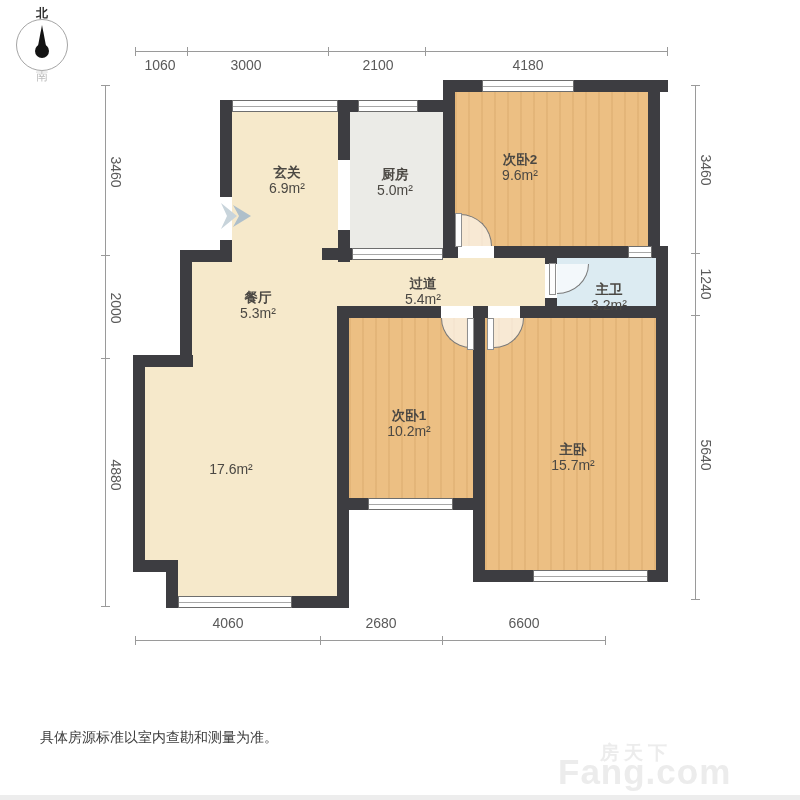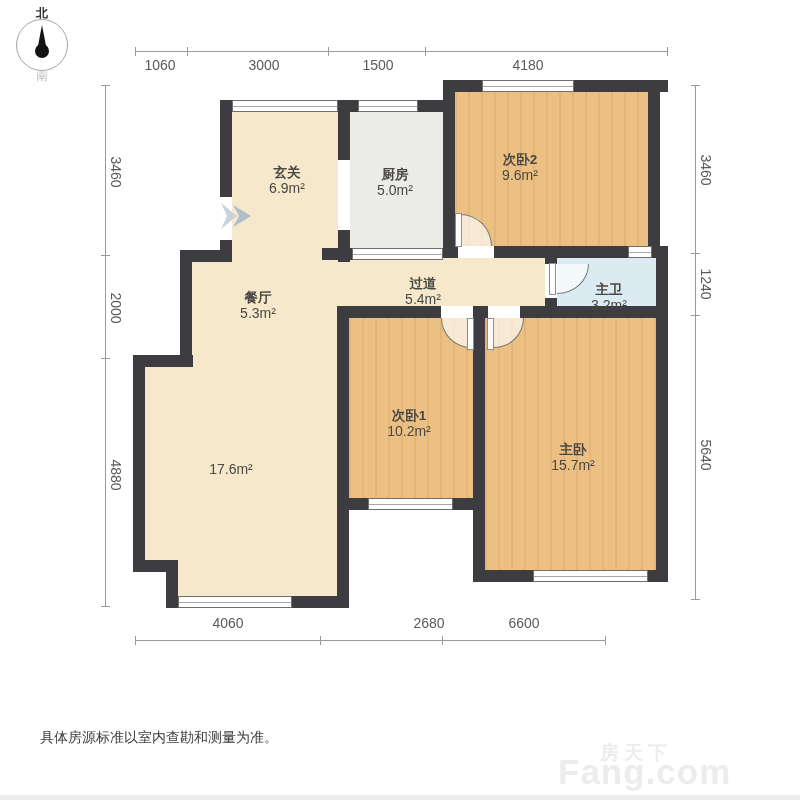--- a/index.html
+++ b/index.html
@@ -83,34 +83,34 @@
   <div class="tick-h" style="left:101px;top:358px;"></div>
   <div class="tick-h" style="left:101px;top:606px;"></div>
 
   <div class="dim-line" style="left:695px;top:85px;width:1px;height:515px;"></div>
   <div class="tick-h" style="left:691px;top:85px;"></div>
   <div class="tick-h" style="left:691px;top:253px;"></div>
   <div class="tick-h" style="left:691px;top:315px;"></div>
   <div class="tick-h" style="left:691px;top:599px;"></div>
 
   <div class="dim-label" style="left:160px;top:65px;">1060</div>
-  <div class="dim-label" style="left:264px;top:65px;text-align:center;">3000</div>
-  <div class="dim-label" style="left:378px;top:65px;">1500</div>
+  <div class="dim-label" style="left:246px;top:65px;text-align:center;">3000</div>
+  <div class="dim-label" style="left:378px;top:65px;">2100</div>
   <div class="dim-label" style="left:528px;top:65px;">4180</div>
 
   <div class="dim-label rot" style="left:116px;top:172px;">3460</div>
   <div class="dim-label rot" style="left:116px;top:308px;">2000</div>
   <div class="dim-label rot" style="left:116px;top:475px;">4880</div>
 
   <div class="dim-label rot" style="left:706px;top:170px;">3460</div>
   <div class="dim-label rot" style="left:706px;top:284px;">1240</div>
   <div class="dim-label rot" style="left:706px;top:455px;">5640</div>
 
   <div class="dim-label" style="left:228px;top:623px;">4060</div>
-  <div class="dim-label" style="left:381px;top:623px;margin-left:48px;">2680</div>
+  <div class="dim-label" style="left:381px;top:623px;">2680</div>
   <div class="dim-label" style="left:524px;top:623px;">6600</div>
 
   <div class="floor floor-beige" style="left:232px;top:112px;width:106px;height:150px;"></div>
   <div class="floor floor-gray" style="left:350px;top:112px;width:93px;height:136px;"></div>
   <div class="floor floor-wood" style="left:455px;top:92px;width:193px;height:154px;"></div>
   <div class="floor floor-beige" style="left:192px;top:262px;width:145px;height:105px;"></div>
   <div class="floor floor-beige" style="left:322px;top:258px;width:223px;height:48px;"></div>
   <div class="floor floor-blue" style="left:557px;top:258px;width:99px;height:48px;"></div>
   <div class="floor floor-beige" style="left:145px;top:367px;width:192px;height:193px;"></div>
   <div class="floor floor-beige" style="left:178px;top:560px;width:159px;height:36px;"></div>

